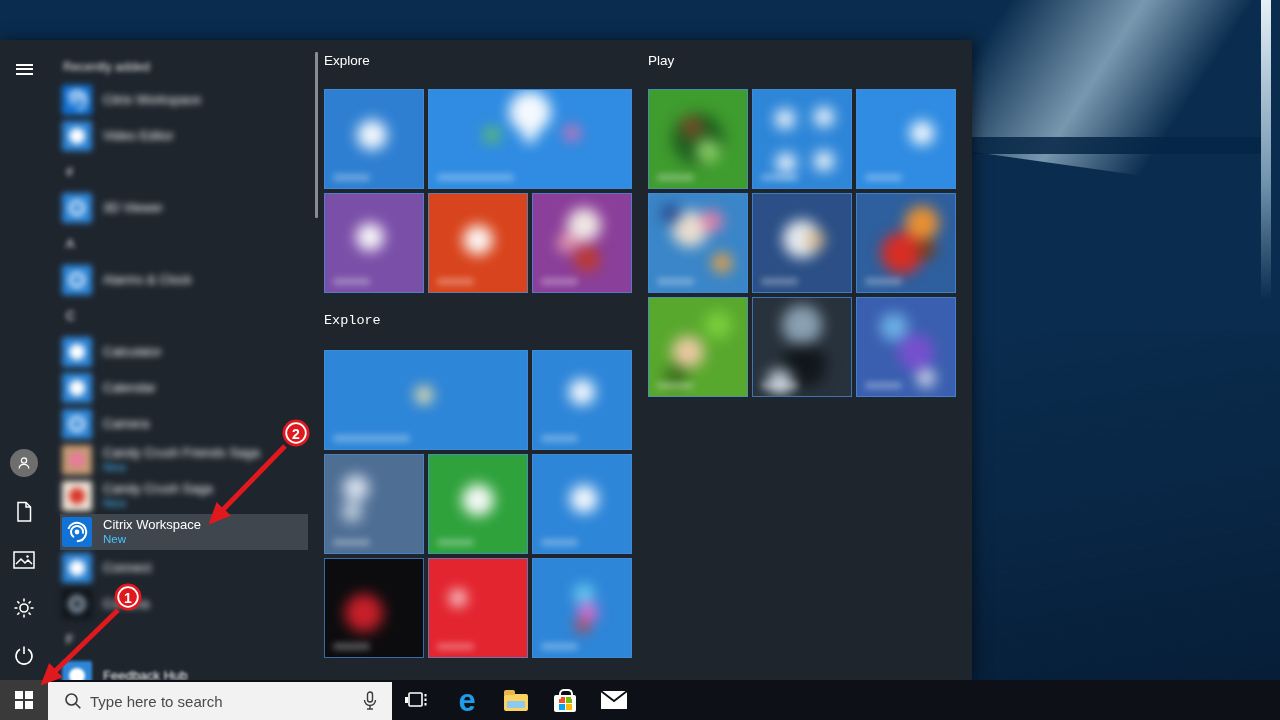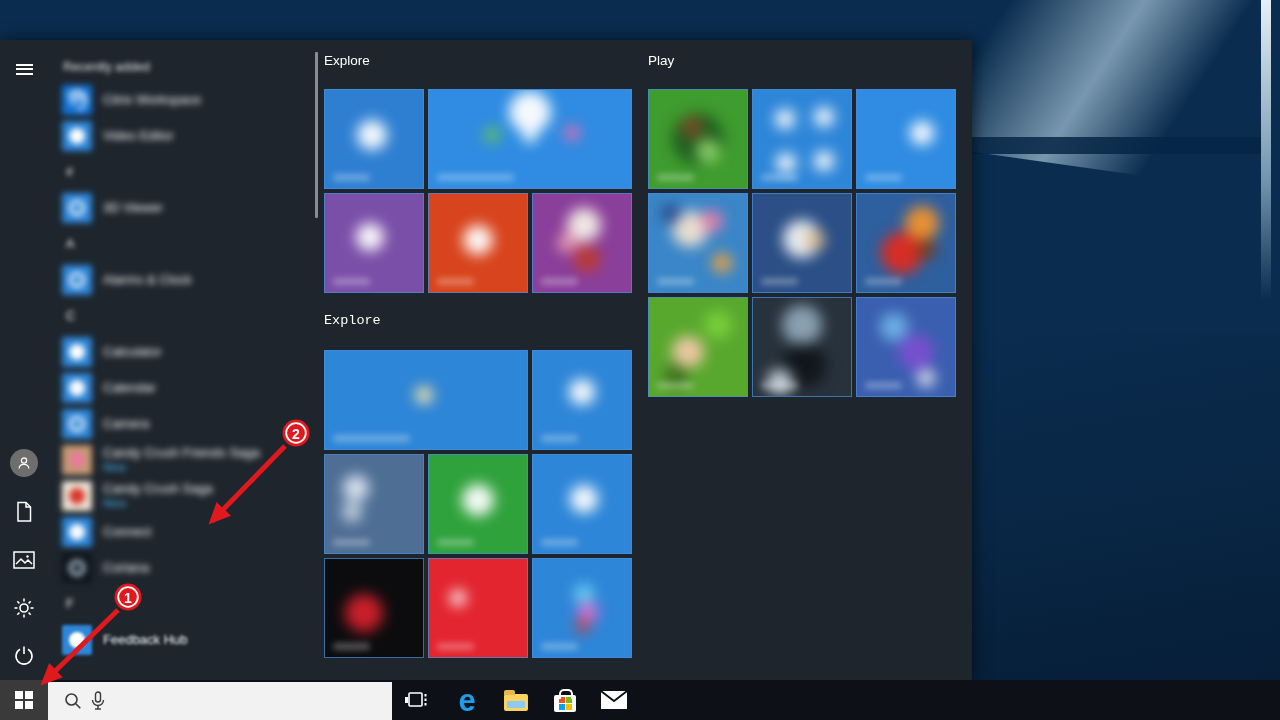--- a/index.html
+++ b/index.html
@@ -255,20 +255,35 @@
           <div class="row-inner blurred">
             <div class="app-ico" style="background: rgb(240, 228, 214);">
               <div class="ico-blob" style="background: rgb(216, 54, 42);"></div>
             </div>
             <div class="app-texts">
               <div class="app-label">Candy Crush Saga</div>
               <div class="app-sub" style="color: rgb(76, 194, 255);">New</div>
             </div>
           </div>
         </div>
+        <div class="app-row hl">
+          <div class="row-inner">
+            <div class="app-ico" style="background: rgb(18, 115, 214);">
+              <svg width="24" height="24" viewBox="0 0 24 24">
+                <circle cx="12" cy="12" r="2.4" fill="#fff"></circle>
+                <circle cx="12" cy="12" r="6" fill="none" stroke="#fff" stroke-width="2" stroke-dasharray="26 12" transform="rotate(120 12 12)"></circle>
+                <circle cx="12" cy="12" r="9.2" fill="none" stroke="#fff" stroke-width="2" stroke-dasharray="40 18" transform="rotate(200 12 12)"></circle>
+              </svg>
+            </div>
+            <div class="app-texts">
+              <div class="app-label">Citrix Workspace</div>
+              <div class="app-sub" style="color: rgb(76, 194, 255);">New</div>
+            </div>
+          </div>
+        </div>
         <div class="app-row">
           <div class="row-inner blurred">
             <div class="app-ico" style="background: rgb(46, 134, 216);">
               <div class="ico-blob" style="background: rgb(255, 255, 255);"></div>
             </div>
             <div class="app-texts">
               <div class="app-label">Connect</div>
             </div>
           </div>
         </div>
@@ -474,20 +489,21 @@
           <i></i>
           <i></i>
           <i></i>
         </div>
     </div>
     <div class="search-box">
       <svg style="margin:0 8px 0 16px;" width="18" height="18" viewBox="0 0 18 18">
           <circle cx="7.5" cy="7.5" r="5.5" fill="none" stroke="#3b3b3b" stroke-width="1.6"></circle>
           <line x1="11.8" y1="11.8" x2="16.3" y2="16.3" stroke="#3b3b3b" stroke-width="1.6"></line>
         </svg>
+      <input type="text" placeholder="Type here to search" style="">
       <svg style="margin-right:14px;" width="16" height="20" viewBox="0 0 16 20">
           <rect x="5.5" y="1" width="5" height="10" rx="2.5" fill="none" stroke="#3b3b3b" stroke-width="1.4"></rect>
           <path d="M2.5 9 a5.5 5.5 0 0 0 11 0" fill="none" stroke="#3b3b3b" stroke-width="1.4"></path>
           <line x1="8" y1="14.5" x2="8" y2="18" stroke="#3b3b3b" stroke-width="1.4"></line>
           <line x1="5" y1="18" x2="11" y2="18" stroke="#3b3b3b" stroke-width="1.4"></line>
         </svg>
     </div>
 
     <div class="tb-btn" style="left:392px;">
       <svg width="24" height="22" viewBox="0 0 24 22">

